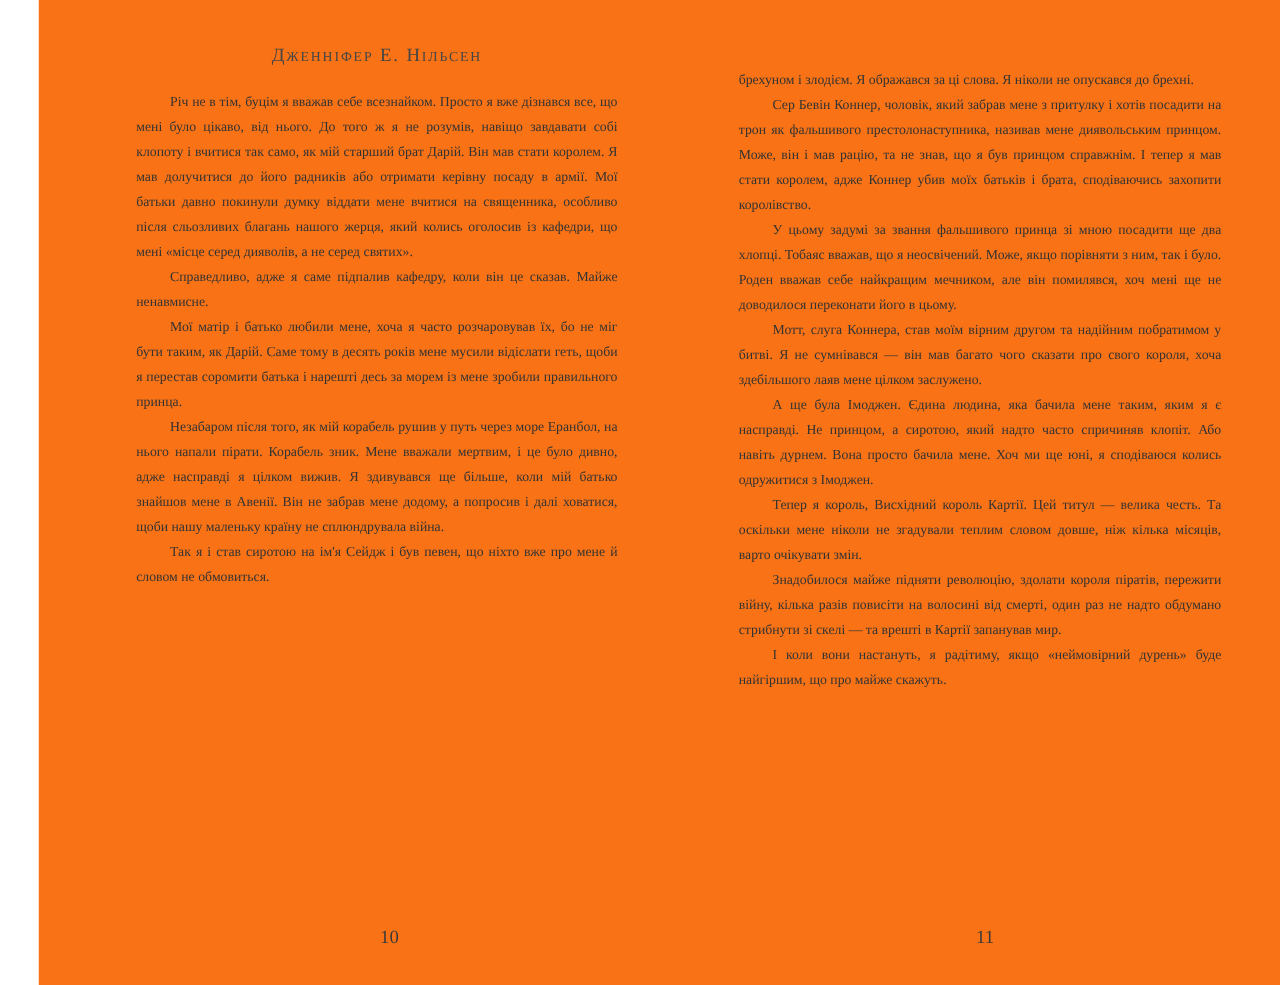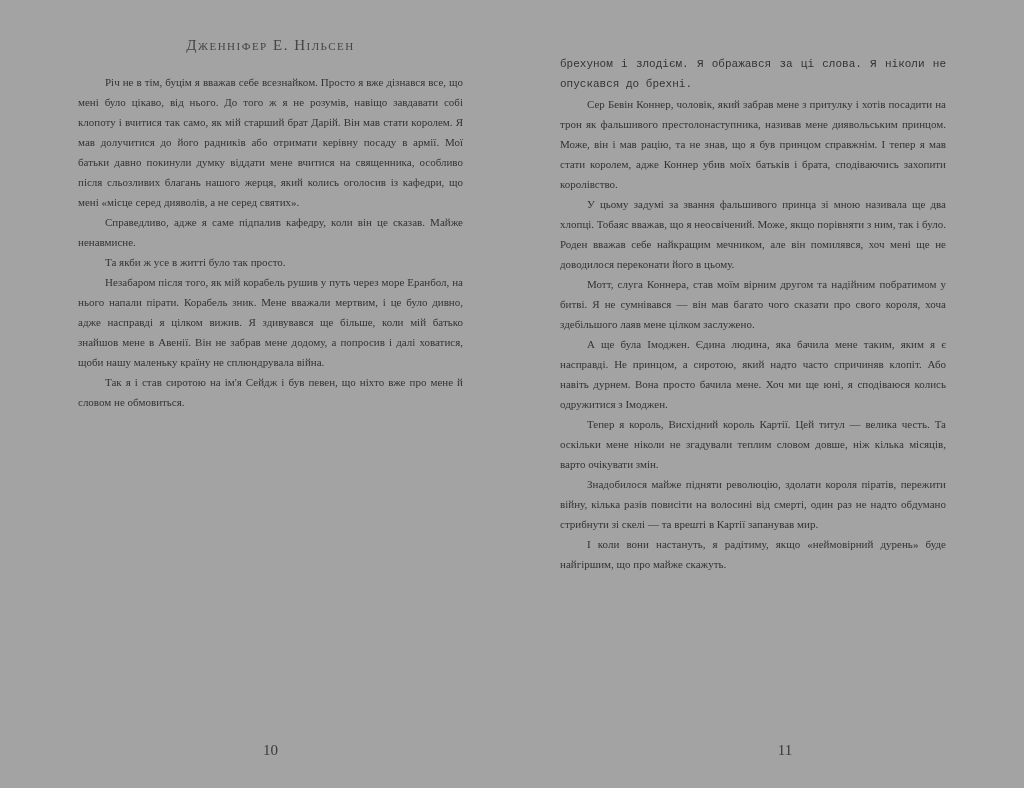--- a/index.html
+++ b/index.html
@@ -10,21 +10,22 @@
     width: 1024px;
     height: 788px;
     background: #ffffff;
     position: relative;
     overflow: hidden;
     font-family: "Liberation Serif", "DejaVu Serif", serif;
   }
   .spread {
     position: absolute;
     inset: 0;
-    background: #a3a3a3;
+    background: #f97316;
+    margin-left: 31px;
   }
   .page {
     position: absolute;
     top: 36px;
   }
   .page-left  { left: 78px;  width: 385px; }
   .page-right { left: 560px; width: 386px; }
   .running-header {
     text-align: center;
     font-variant: small-caps;
@@ -42,54 +43,53 @@
     line-height: 20px;
     color: #333333;
   }
   .para {
     margin: 0;
     text-indent: 27px;
     overflow-wrap: break-word;
   }
   .para.no-indent {
     text-indent: 0;
-    font-family: Liberation Mono, monospace;
   }
   .page-number {
     position: absolute;
     top: 742px;
     width: 385px;
     text-align: center;
     font-size: 15px;
     color: #3a3a3a;
   }
-  .page-number-left  { left: 78px; }
-  .page-number-right { left: 592px; width: 386px; }
+  .page-number-left  { left: 88px; }
+  .page-number-right { left: 564px; width: 386px; }
 </style>
 </head>
 <body>
 
 <div class="spread">
 
   <div class="page page-left">
     <div class="running-header">Дженніфер Е. Нільсен</div>
     <div class="page-body">
         <p class="para">Річ не в тім, буцім я вважав себе всезнайком. Просто я вже дізнався все, що мені було цікаво, від нього. До того ж я не розумів, навіщо завдавати собі клопоту і вчитися так само, як мій старший брат Дарій. Він мав стати королем. Я мав долучитися до його радників або отримати керівну посаду в армії. Мої батьки давно покинули думку віддати мене вчитися на священника, особливо після сльозливих благань нашого жерця, який колись оголосив із кафедри, що мені «місце серед дияволів, а не серед святих».</p>
         <p class="para">Справедливо, адже я саме підпалив кафедру, коли він це сказав. Майже ненавмисне.</p>
-        <p class="para">Та якби ж усе в житті було так просто.</p>
+        <p class="para">Мої матір і батько любили мене, хоча я часто розчаровував їх, бо не міг бути таким, як Дарій. Саме тому в десять років мене мусили відіслати геть, щоби я перестав соромити батька і нарешті десь за морем із мене зробили правильного принца.</p>
         <p class="para">Незабаром після того, як мій корабель рушив у путь через море Еранбол, на нього напали пірати. Корабель зник. Мене вважали мертвим, і це було дивно, адже насправді я цілком вижив. Я здивувався ще більше, коли мій батько знайшов мене в Авенії. Він не забрав мене додому, а попросив і далі ховатися, щоби нашу маленьку країну не сплюндрувала війна.</p>
         <p class="para">Так я і став сиротою на ім'я Сейдж і був певен, що ніхто вже про мене й словом не обмовиться.</p>
       </div>
   </div>
 
   <div class="page page-right">
     <div class="page-body">
         <p class="para no-indent">брехуном і злодієм. Я ображався за ці слова. Я ніколи не опускався до брехні.</p>
         <p class="para">Сер Бевін Коннер, чоловік, який забрав мене з притулку і хотів посадити на трон як фальшивого престолонаступника, називав мене диявольським принцом. Може, він і мав рацію, та не знав, що я був принцом справжнім. І тепер я мав стати королем, адже Коннер убив моїх батьків і брата, сподіваючись захопити королівство.</p>
-        <p class="para">У цьому задумі за звання фальшивого принца зі мною називала ще два хлопці. Тобаяс вважав, що я неосвічений. Може, якщо порівняти з ним, так і було. Роден вважав себе найкращим мечником, але він помилявся, хоч мені ще не доводилося переконати його в цьому.</p>
+        <p class="para">У цьому задумі за звання фальшивого принца зі мною посадити ще два хлопці. Тобаяс вважав, що я неосвічений. Може, якщо порівняти з ним, так і було. Роден вважав себе найкращим мечником, але він помилявся, хоч мені ще не доводилося переконати його в цьому.</p>
         <p class="para">Мотт, слуга Коннера, став моїм вірним другом та надійним побратимом у битві. Я не сумнівався — він мав багато чого сказати про свого короля, хоча здебільшого лаяв мене цілком заслужено.</p>
         <p class="para">А ще була Імоджен. Єдина людина, яка бачила мене таким, яким я є насправді. Не принцом, а сиротою, який надто часто спричиняв клопіт. Або навіть дурнем. Вона просто бачила мене. Хоч ми ще юні, я сподіваюся колись одружитися з Імоджен.</p>
         <p class="para">Тепер я король, Висхідний король Картії. Цей титул — велика честь. Та оскільки мене ніколи не згадували теплим словом довше, ніж кілька місяців, варто очікувати змін.</p>
         <p class="para">Знадобилося майже підняти революцію, здолати короля піратів, пережити війну, кілька разів повисіти на волосині від смерті, один раз не надто обдумано стрибнути зі скелі — та врешті в Картії запанував мир.</p>
         <p class="para">І коли вони настануть, я радітиму, якщо «неймовірний дурень» буде найгіршим, що про майже скажуть.</p>
       </div>
   </div>
 
   <div class="page-number page-number-left">10</div>
 

